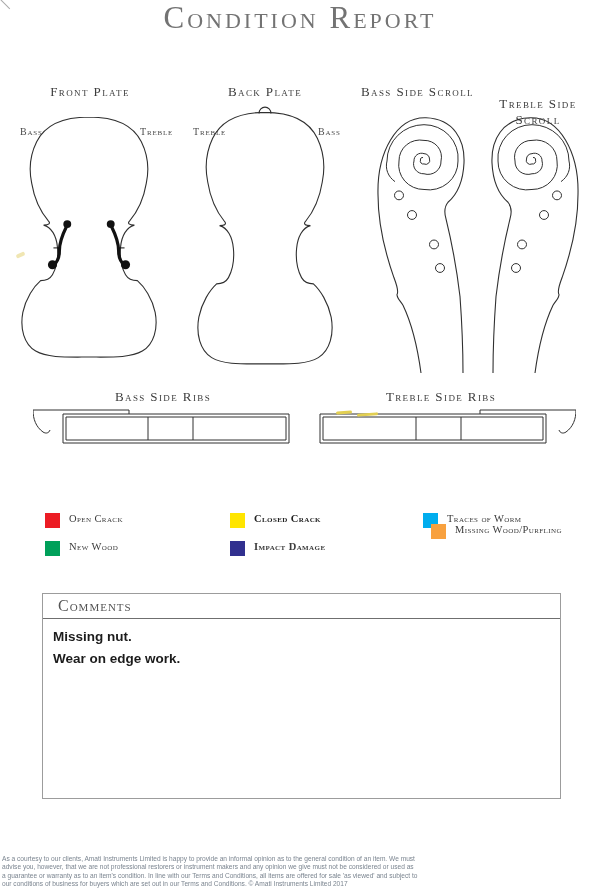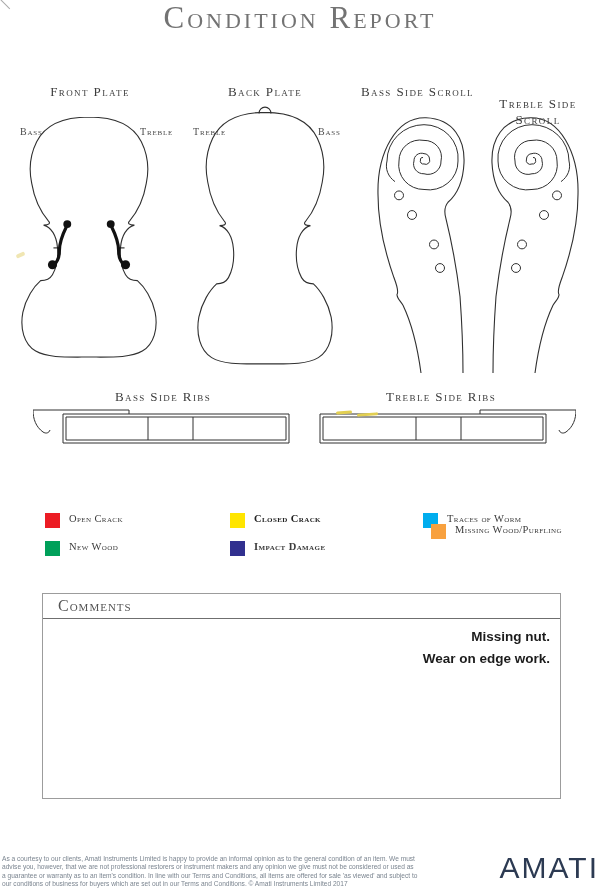--- a/index.html
+++ b/index.html
@@ -20,21 +20,21 @@
   .fhole-tick{fill:none;stroke:#111;stroke-width:1;}
   .legend-item{position:absolute;display:flex;height:16px;}
   .swatch{display:inline-block;width:15px;height:15px;margin-right:9px;}
   .legend-label{font-size:10.5px;letter-spacing:0.4px;color:#3a3a3a;font-variant:small-caps;white-space:nowrap;}
   .legend-label.bold{font-weight:700;color:#222;}
   .comments-box{position:absolute;left:42px;top:593px;width:519px;height:206px;
         border:1px solid #9c9c9c;background:#fff;box-sizing:border-box;}
   .comments-header{height:24px;border-bottom:1px solid #6f6f6f;display:flex;align-items:center;
         padding-left:15px;font-size:16px;letter-spacing:1px;color:#555;font-variant:small-caps;}
   .comments-body{padding:7px 10px;font-family:"Liberation Sans", sans-serif;
-        font-size:13.5px;font-weight:700;color:#1c1c1c;line-height:22px;text-align:right;}
+        font-size:13.5px;font-weight:700;color:#1c1c1c;line-height:22px;}
   .footer-disclaimer{position:absolute;left:2px;top:855px;width:470px;
         font-family:"Liberation Sans", sans-serif;font-size:6.6px;line-height:8.3px;
         color:#7b8590;}
   .footer-disclaimer div{white-space:nowrap;}
   .amati-logo{position:absolute;right:1px;top:851px;font-family:"Liberation Sans", sans-serif;
         font-size:30px;letter-spacing:2px;color:#2c3a52;font-weight:400;}
   .annotation{position:absolute;border-radius:2px;}
   .corner-artifact{position:absolute;left:-3px;top:3px;width:15px;height:1px;background:#a9a9a9;
         transform:rotate(45deg);}
 </style>
@@ -161,15 +161,14 @@
       <div>Wear on edge work.</div>
     </div>
   </div>
 
   <div class="footer-disclaimer">
     <div>As a courtesy to our clients, Amati Instruments Limited is happy to provide an informal opinion as to the general condition of an item. We must</div>
     <div>advise you, however, that we are not professional restorers or instrument makers and any opinion we give must not be considered or used as</div>
     <div>a guarantee or warranty as to an item's condition. In line with our Terms and Conditions, all items are offered for sale 'as viewed' and subject to</div>
     <div>our conditions of business for buyers which are set out in our Terms and Conditions. © Amati Instruments Limited 2017</div>
   </div>
-  <div class="amati-logo">AMATI</div>
 
 </div>
 
 </body></html>

